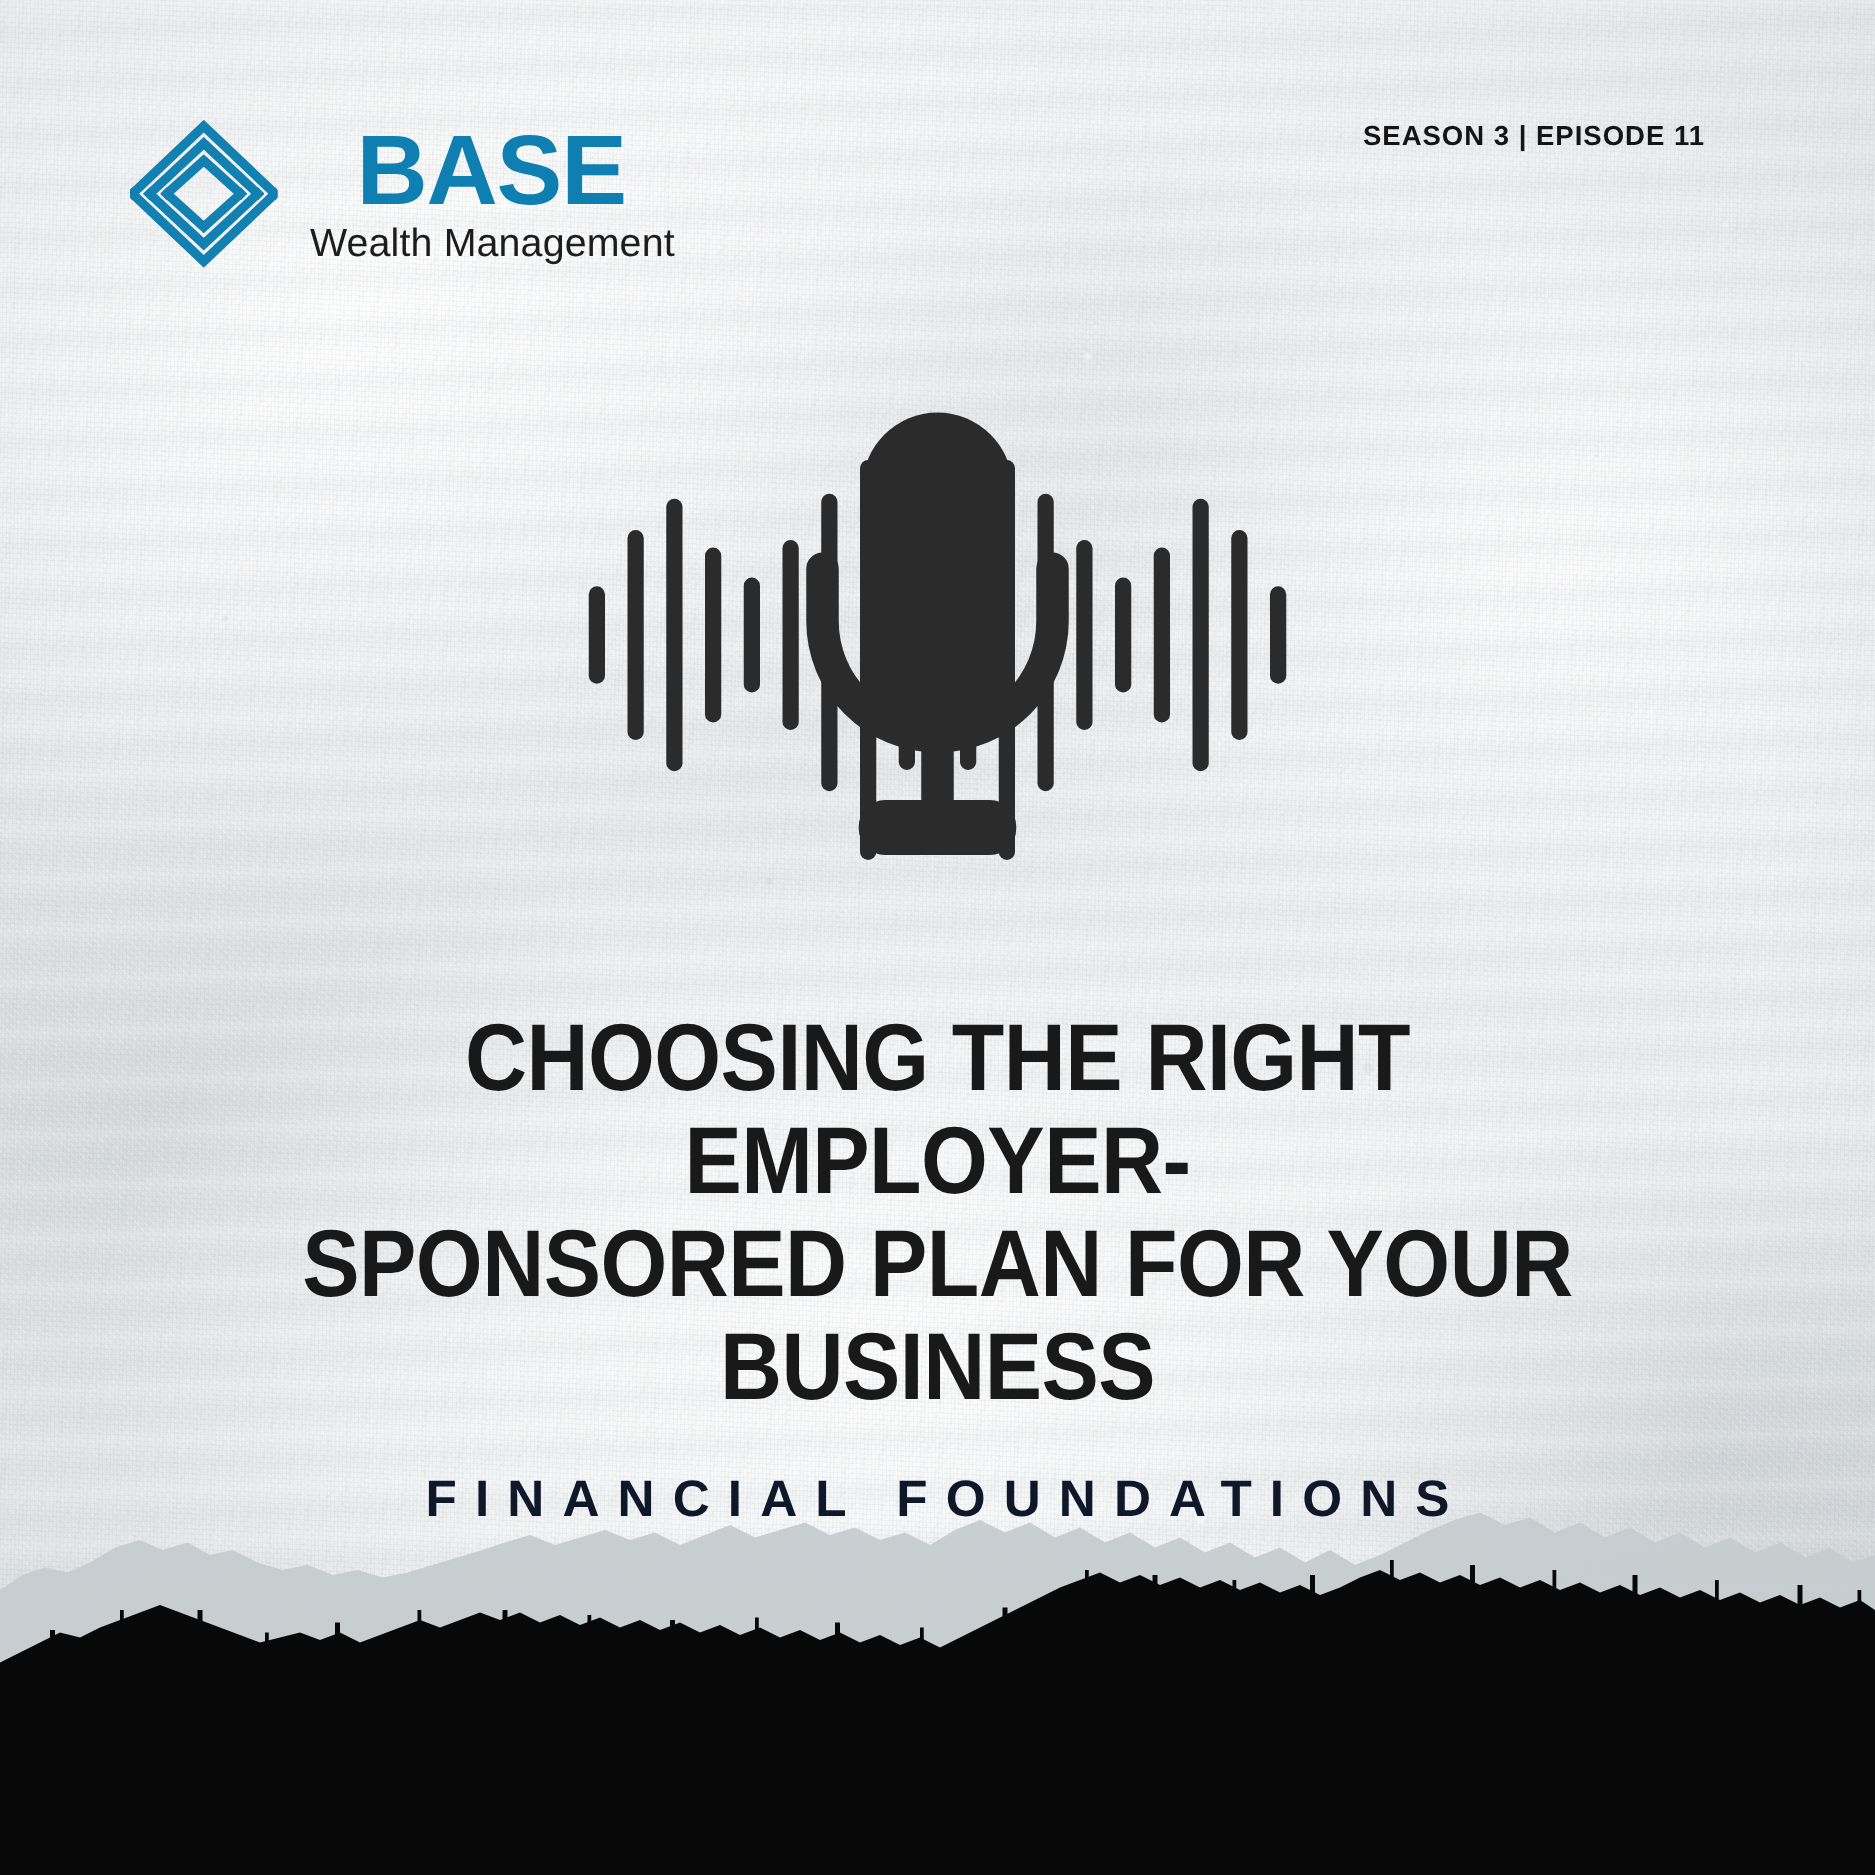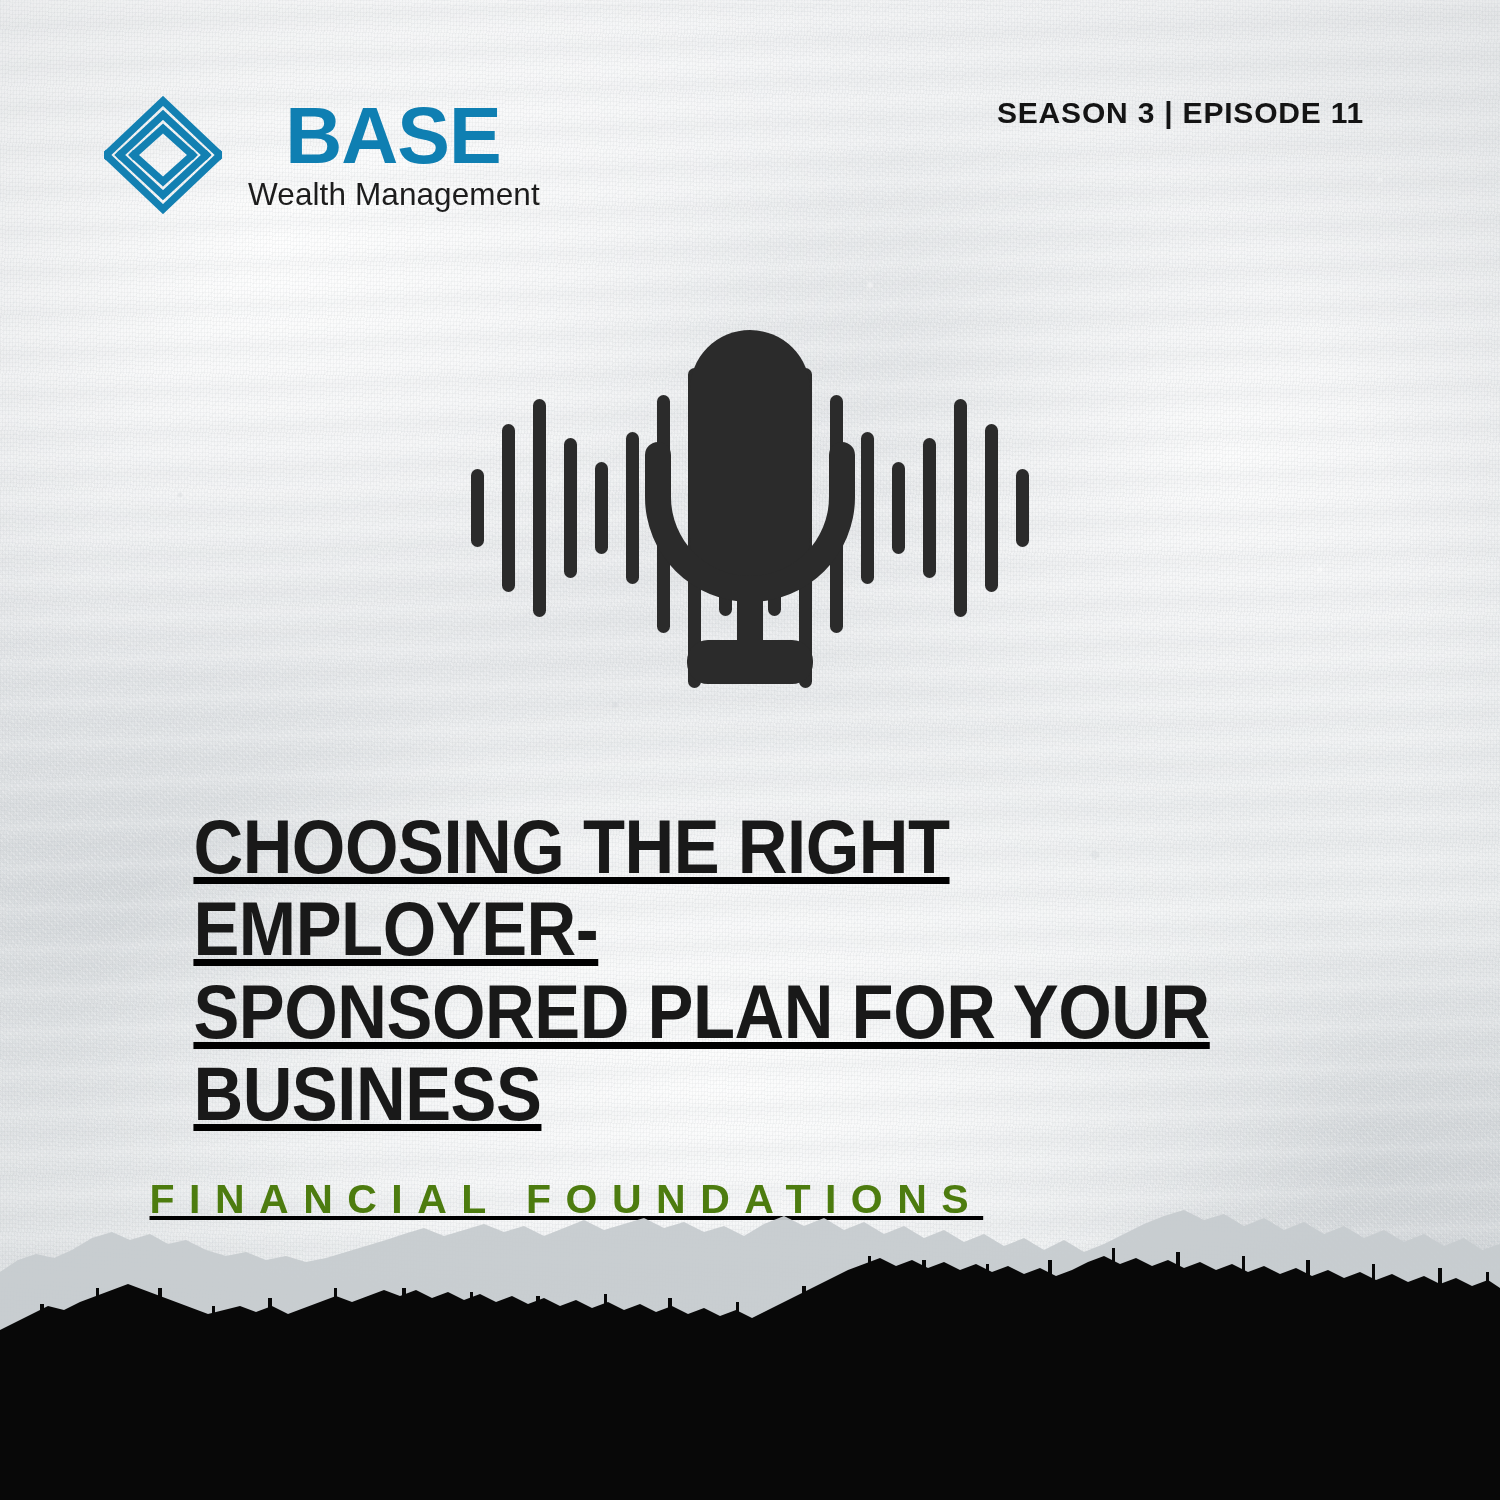--- a/index.html
+++ b/index.html
@@ -111,21 +111,21 @@
     margin-top: 6px;
     margin-left: 2px;
   }
 
   .episode-tag {
     position: absolute;
     right: 136px;
     top: 96px;
     font-family: "Liberation Sans", sans-serif;
     font-weight: 700;
-    font-size: 30px;
+    font-size: 22px;
     letter-spacing: .8px;
     color: #141414;
     white-space: nowrap;
   }
 
   
   .mic-art {
     position: absolute;
     left: 0; right: 0;
     top: 322px;
@@ -134,42 +134,42 @@
   }
   .mic-art svg { display: block; }
 
   
   .title-block {
     position: absolute;
     left: 50%;
     transform: translateX(-50%);
     top: 806px;
     width: 1230px;
-    text-decoration: underline;
+    text-align: center;
   }
   .ep-title {
     font-family: "Liberation Sans Narrow", "Liberation Sans", sans-serif;
     font-weight: 700;
     font-size: 76px;
     line-height: 1.085;
     letter-spacing: -0.5px;
     color: #191919;
     margin: 0;
     text-transform: uppercase;
     transform: scaleX(.905);
     transform-origin: center top;
     white-space: pre-line;
   }
   .show-name {
     margin-top: 40px;
     font-family: "Liberation Sans", sans-serif;
     font-weight: 700;
     font-size: 41px;
     letter-spacing: 14.5px;
-    color: #4d7c0f;
+    color: #0f172a;
     text-transform: uppercase;
     text-indent: 14.5px;
   }
 
   
   .torn {
     position: absolute;
     left: 0;
     bottom: 0;
     width: 1500px;

